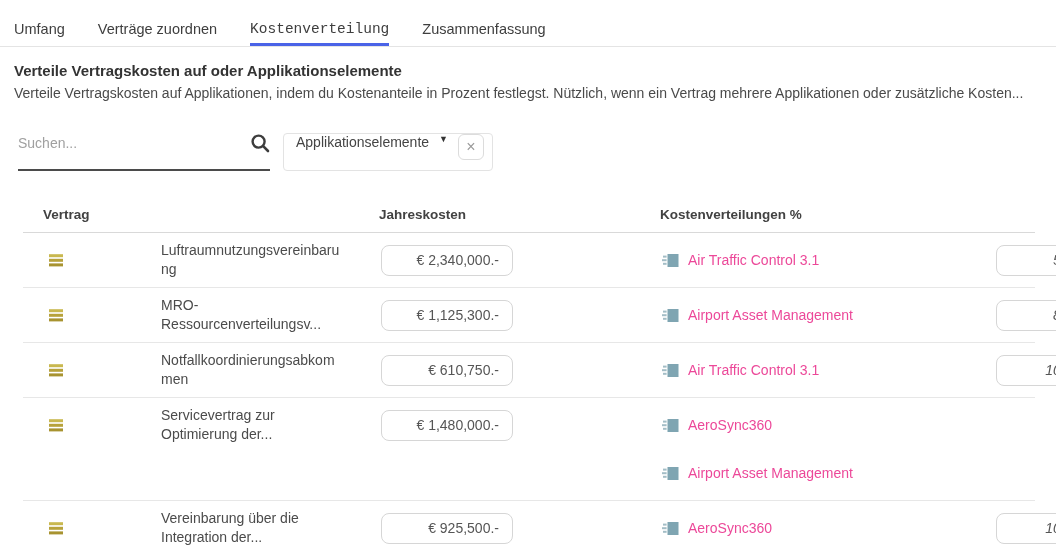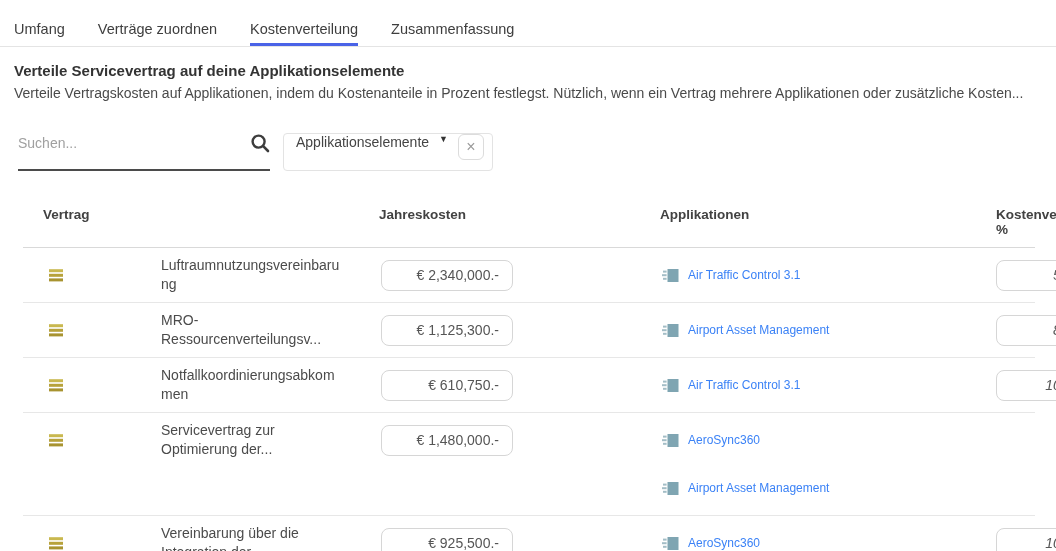--- a/index.html
+++ b/index.html
@@ -3,21 +3,21 @@
 <meta charset="utf-8">
 <style>
   * { margin: 0; padding: 0; box-sizing: border-box; }
   html, body { width: 1056px; height: 551px; overflow: hidden; background: #fff; }
   body { font-family: "Liberation Sans", sans-serif; color: #454545; }
 
   
   .tabbar { height: 47px; border-bottom: 1px solid #e4e4e4; display: flex; align-items: stretch; padding: 0 14px; gap: 33px; }
   .tab { display: flex; align-items: center; font-size: 14.5px; color: #3e3e3e; cursor: pointer;
          border-bottom: 3px solid transparent; padding-top: 15px; }
-  .tab.active { border-bottom-color: #4a63e7; }
+  .tab.active { border-bottom-color: #4a63e7; font-family: Liberation Mono, monospace; }
 
   
   .page-head { padding: 15px 14px 0 14px; }
   .page-title { font-size: 15px; font-weight: bold; color: #333; }
   .page-desc { margin-top: 6px; font-size: 14px; color: #4a4a4a; white-space: nowrap; overflow: hidden; text-overflow: ellipsis; }
 
   
   .filter-row { display: flex; align-items: center; margin: 32px 0 0 18px; height: 38px; }
   .search-box { display: flex; align-items: center; width: 252px; border-bottom: 2px solid #4b4b4b; padding-bottom: 16px; }
   .search-box input { flex: 1; border: none; outline: none; font-size: 14px; color: #444; font-family: inherit; }
@@ -46,36 +46,36 @@
   .cell-cost { display: flex; align-items: center; min-height: 46px; }
   .cost-input, .pct-input { height: 31px; border: 1px solid #d6d6d6; border-radius: 8px; background: #fff;
         font-family: inherit; font-size: 14px; color: #555; text-align: right; padding: 0 13px; outline: none; }
   .cost-input { width: 132px; margin-left: 2px; }
   .pct-input { width: 99px; font-style: italic; }
 
   .cell-apps, .cell-pcts { display: flex; flex-direction: column; }
   .app-entry { display: flex; align-items: center; gap: 9px; min-height: 46px; }
   .app-entry + .app-entry { margin-top: 2px; }
   .app-icon { flex: 0 0 auto; display: flex; margin-left: 2px; }
-  .app-name { font-size: 12px; color: #3b82f6; }
+  .app-name { font-size: 14px; color: #ec4899; }
   .pct-entry { display: flex; align-items: center; min-height: 46px; }
   .pct-entry + .pct-entry { margin-top: 2px; }
 </style>
 </head>
 <body>
 
 <nav class="tabbar">
   <div class="tab">Umfang</div>
   <div class="tab">Verträge zuordnen</div>
   <div class="tab active">Kostenverteilung</div>
   <div class="tab">Zusammenfassung</div>
 </nav>
 
 <header class="page-head">
-  <h1 class="page-title">Verteile Servicevertrag auf deine Applikationselemente</h1>
+  <h1 class="page-title">Verteile Vertragskosten auf oder Applikationselemente</h1>
   <p class="page-desc">Verteile Vertragskosten auf Applikationen, indem du Kostenanteile in Prozent festlegst. Nützlich, wenn ein Vertrag mehrere Applikationen oder zusätzliche Kosten...</p>
 </header>
 
 <div class="filter-row">
   <div class="search-box">
     <input type="text" placeholder="Suchen..." style="">
     <span class="search-icon">
       <svg width="20" height="20" viewBox="0 0 20 20">
         <circle cx="8.6" cy="8.6" r="6" fill="none" stroke="#3d3d3d" stroke-width="2.4"></circle>
         <line x1="13.2" y1="13.2" x2="18" y2="18" stroke="#3d3d3d" stroke-width="2.6" stroke-linecap="round"></line>
@@ -88,21 +88,20 @@
     <span class="caret-icon">▼</span>
     <button class="chip-clear">×</button>
   </div>
 </div>
 
 <div class="table">
 
   <div class="trow thead">
     <div class="th th-contract">Vertrag</div>
     <div class="th">Jahreskosten</div>
-    <div class="th">Applikationen</div>
     <div class="th">Kostenverteilungen %</div>
   </div>
 
   <div class="trow row">
     <div class="cell-contract">
       <span class="contract-icon">
         <svg width="16" height="15" viewBox="0 0 16 15">
           <rect x="1" y="1.2" width="14" height="3" fill="#c9b84f"></rect>
           <rect x="1" y="5.8" width="14" height="3" fill="#b7a23b"></rect>
           <rect x="1" y="10.4" width="14" height="3" fill="#a89330"></rect>

